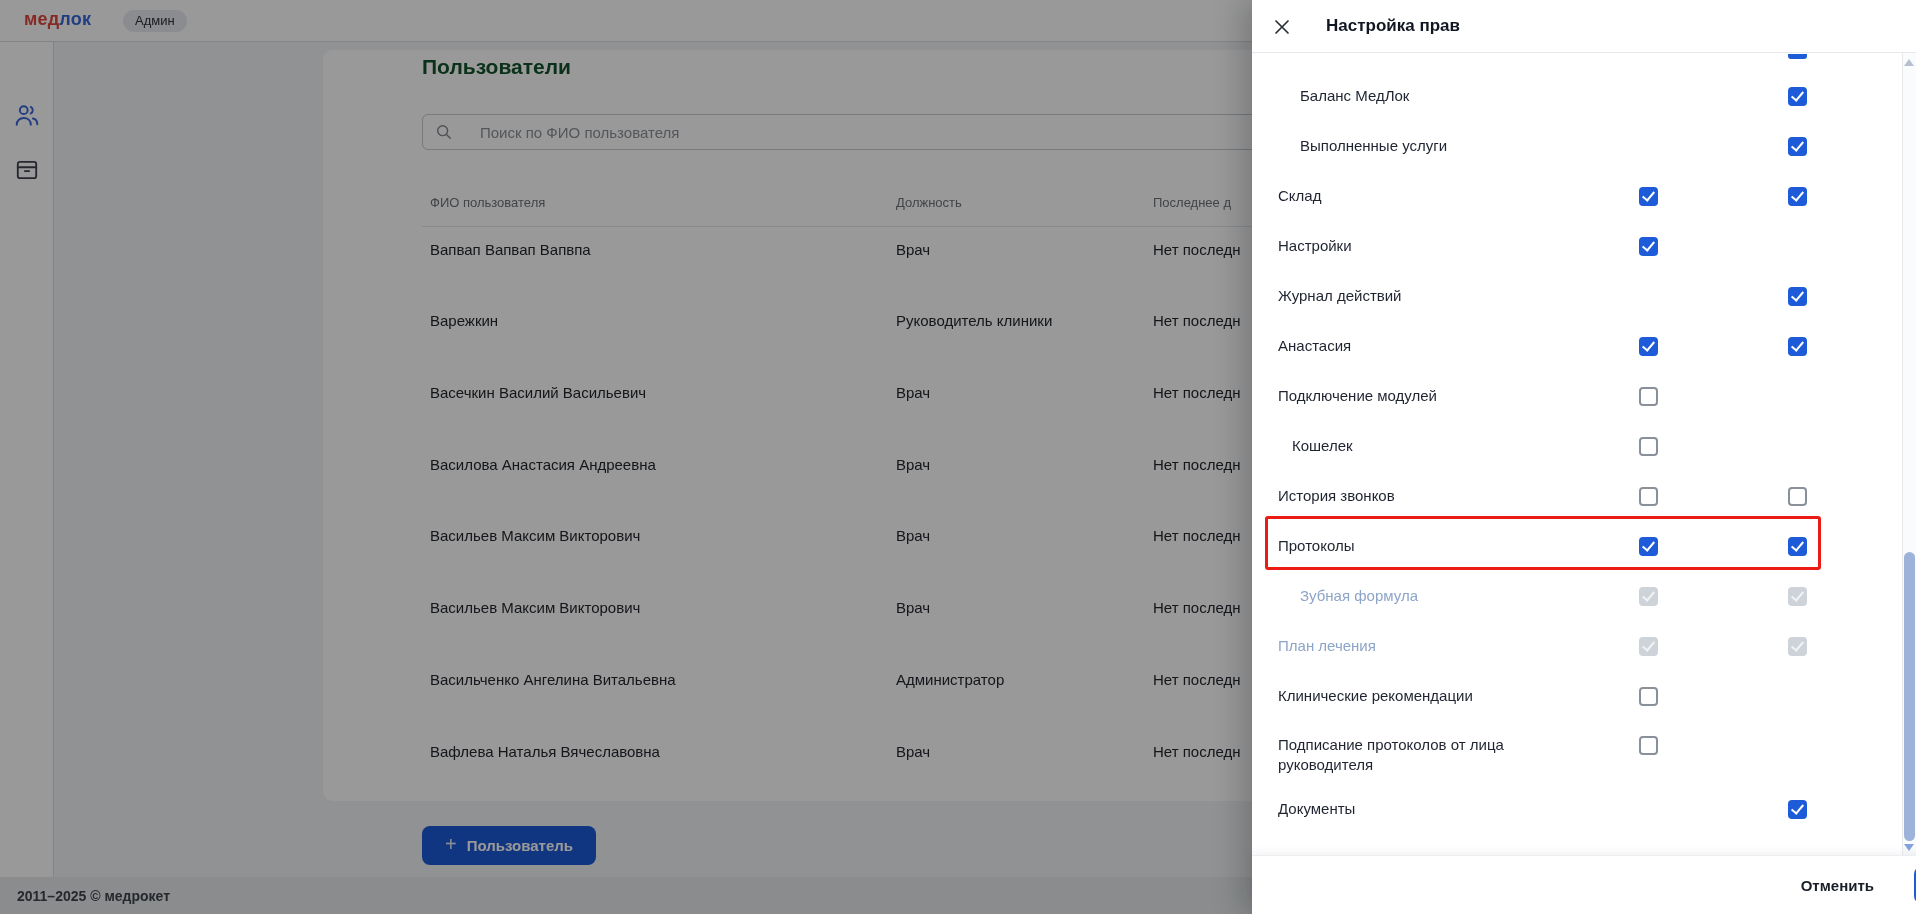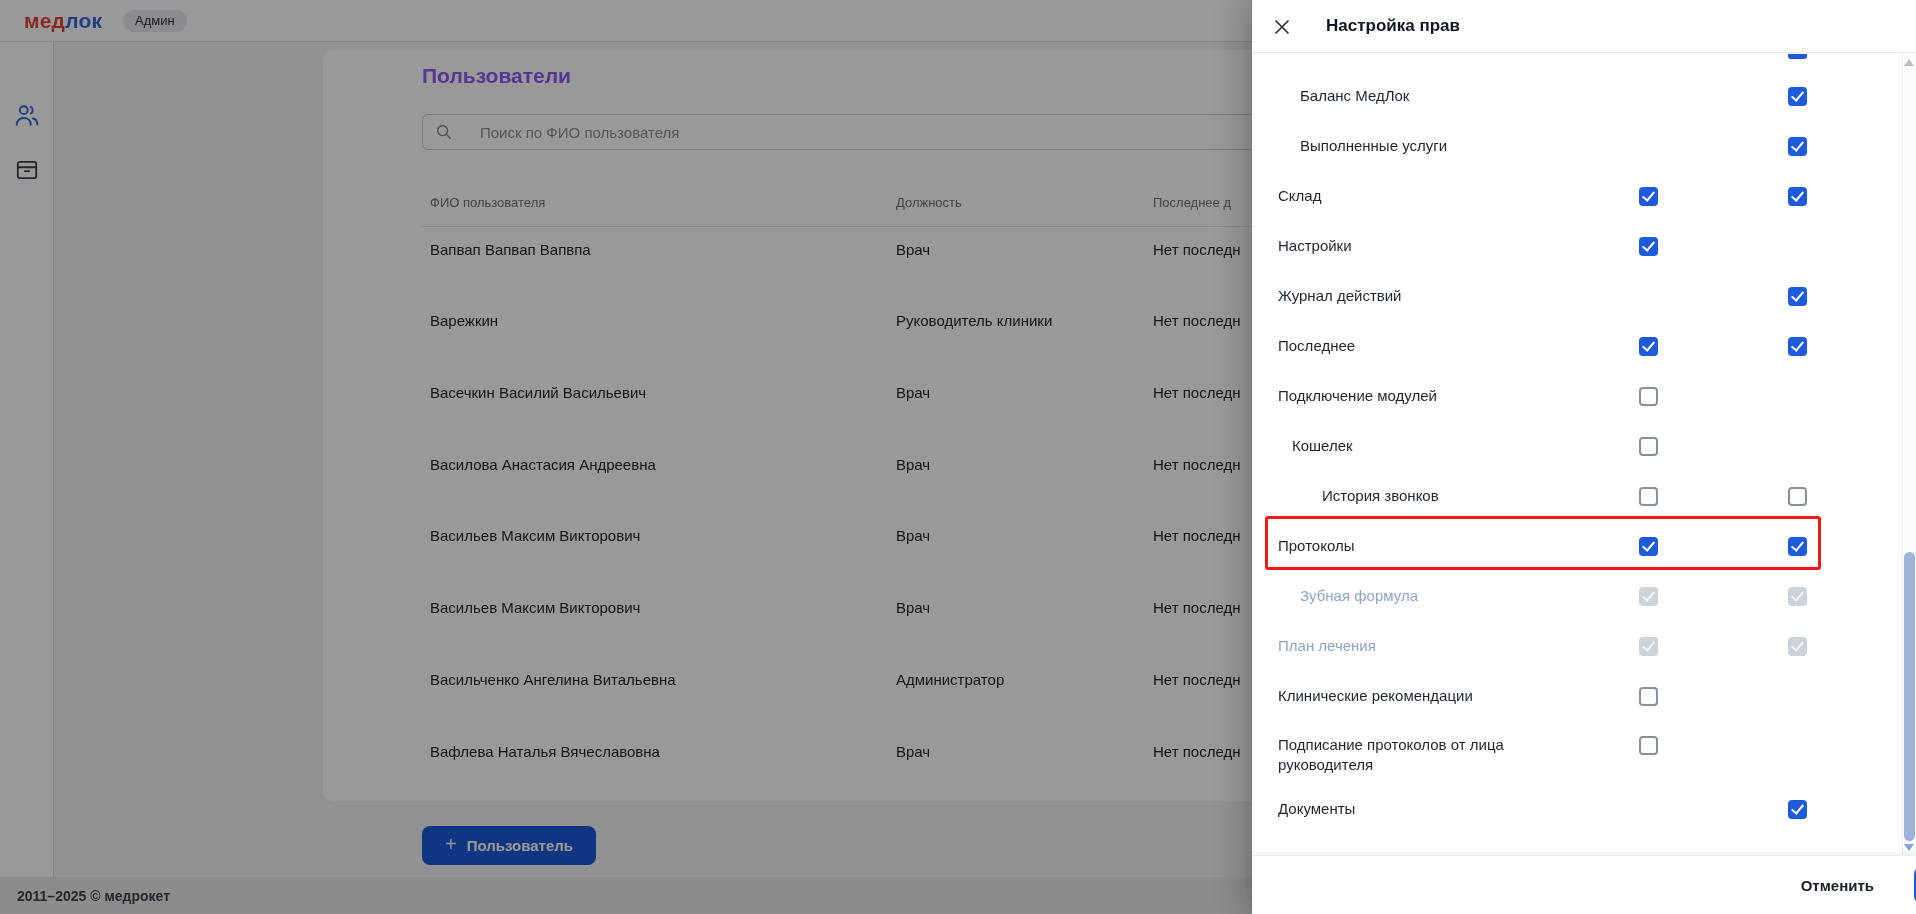--- a/index.html
+++ b/index.html
@@ -2,35 +2,35 @@
 <html style="--accent: #1d5bd8; --logo-red: #e0473b; --logo-blue: #3a66d9; --highlight-red: #ea1c15; --disabled-label: #8da4c9;"><head>
 <meta charset="utf-8">
 <style>
   * { margin:0; padding:0; box-sizing:border-box; }
   html,body { width:1916px; height:914px; overflow:hidden; }
   body { font-family:"Liberation Sans", sans-serif; background:#f2f4f6; position:relative; }
 
   
   .topbar { position:absolute; left:0; top:0; width:1916px; height:42px; background:#fff;
             border-bottom:1px solid #d9dce0; z-index:1; }
-  .logo { position:absolute; left:24px; top:9px; font-size:21px; font-weight:800; letter-spacing:.2px; }
+  .logo { position:absolute; left:24px; top:9px; font-size:18px; font-weight:800; letter-spacing:.2px; }
   .logo .p1 { color:var(--logo-red); }
   .logo .p2 { color:var(--logo-blue); }
   .badge { position:absolute; left:123px; top:10px; height:22px; padding:0 12px; border-radius:12px;
            background:#e8eaee; color:#2c313a; font-size:13px; line-height:22px; }
 
   .sidebar { position:absolute; left:0; top:42px; width:54px; height:835px; background:#fff;
              border-right:1px solid #d9dce0; z-index:1; }
   .side-ic { position:absolute; left:14px; width:26px; height:26px; cursor:pointer; }
   .side-collapse { position:absolute; left:18px; top:843px; width:18px; height:18px; cursor:pointer; }
 
   .card { position:absolute; left:323px; top:50px; width:1593px; height:751px; background:#fff;
           border-radius:10px 0 0 10px; z-index:1; }
 
-  .page-title { position:absolute; left:422px; top:64px; font-size:21px; font-weight:600; color:#8b5cf6; z-index:2; }
+  .page-title { position:absolute; left:422px; top:55px; font-size:21px; font-weight:600; color:#14532d; z-index:2; }
 
   .search-wrap { position:absolute; left:422px; top:114px; width:845px; height:36px; z-index:2; }
   .search-input { width:100%; height:100%; border:1px solid #c6cad0; border-radius:6px; background:#fff;
                   font-family:"Liberation Sans",sans-serif; font-size:15px; color:#23272e; padding:0 12px 0 57px; outline:none; }
   .search-input::placeholder { color:#8b9097; }
   .search-ic { position:absolute; left:13px; top:9px; width:18px; height:18px; pointer-events:none; }
 
   .th { position:absolute; font-size:13px; color:#6d727b; z-index:2; white-space:nowrap; }
   .table-divider { position:absolute; left:422px; top:226px; width:1478px; height:1px; background:#e2e4e8; z-index:2; }
   .td { position:absolute; font-size:15px; color:#23272e; z-index:2; white-space:nowrap; }
@@ -206,28 +206,28 @@
       <div class="cb checked" style="left: 535.5px; top: 33.5px;"></div>
       <div class="perm-label" style="left: 48px; top: 83px;">Выполненные услуги</div>
       <div class="cb checked" style="left: 535.5px; top: 83.5px;"></div>
       <div class="perm-label" style="left: 26px; top: 133px; text-align: right;">Склад</div>
       <div class="cb checked" style="left: 386.5px; top: 133.5px;"></div>
       <div class="cb checked" style="left: 535.5px; top: 133.5px;"></div>
       <div class="perm-label" style="left: 26px; top: 183px;">Настройки</div>
       <div class="cb checked" style="left: 386.5px; top: 183.5px;"></div>
       <div class="perm-label" style="left: 26px; top: 233px;">Журнал действий</div>
       <div class="cb checked" style="left: 535.5px; top: 233.5px;"></div>
-      <div class="perm-label" style="left: 26px; top: 283px;">Последнее</div>
+      <div class="perm-label" style="left: 26px; top: 283px;">Анастасия</div>
       <div class="cb checked" style="left: 386.5px; top: 283.5px;"></div>
       <div class="cb checked" style="left: 535.5px; top: 283.5px;"></div>
       <div class="perm-label" style="left: 26px; top: 333px;">Подключение модулей</div>
       <div class="cb unchecked" style="left: 386.5px; top: 333.5px;"></div>
       <div class="perm-label" style="left: 40px; top: 383px;">Кошелек</div>
       <div class="cb unchecked" style="left: 386.5px; top: 383.5px;"></div>
-      <div class="perm-label" style="left: 26px; top: 433px; margin-left: 44px;">История звонков</div>
+      <div class="perm-label" style="left: 26px; top: 433px;">История звонков</div>
       <div class="cb unchecked" style="left: 386.5px; top: 433.5px;"></div>
       <div class="cb unchecked" style="left: 535.5px; top: 433.5px;"></div>
       <div class="highlight-box" style="top: 463px;"></div>
       <div class="perm-label" style="left: 26px; top: 483px;">Протоколы</div>
       <div class="cb checked" style="left: 386.5px; top: 483.5px;"></div>
       <div class="cb checked" style="left: 535.5px; top: 483.5px;"></div>
       <div class="perm-label disabled" style="left: 48px; top: 533px;">Зубная формула</div>
       <div class="cb disabled-checked" style="left: 386.5px; top: 533.5px;"></div>
       <div class="cb disabled-checked" style="left: 535.5px; top: 533.5px;"></div>
       <div class="perm-label disabled" style="left: 26px; top: 583px;">План лечения</div>

